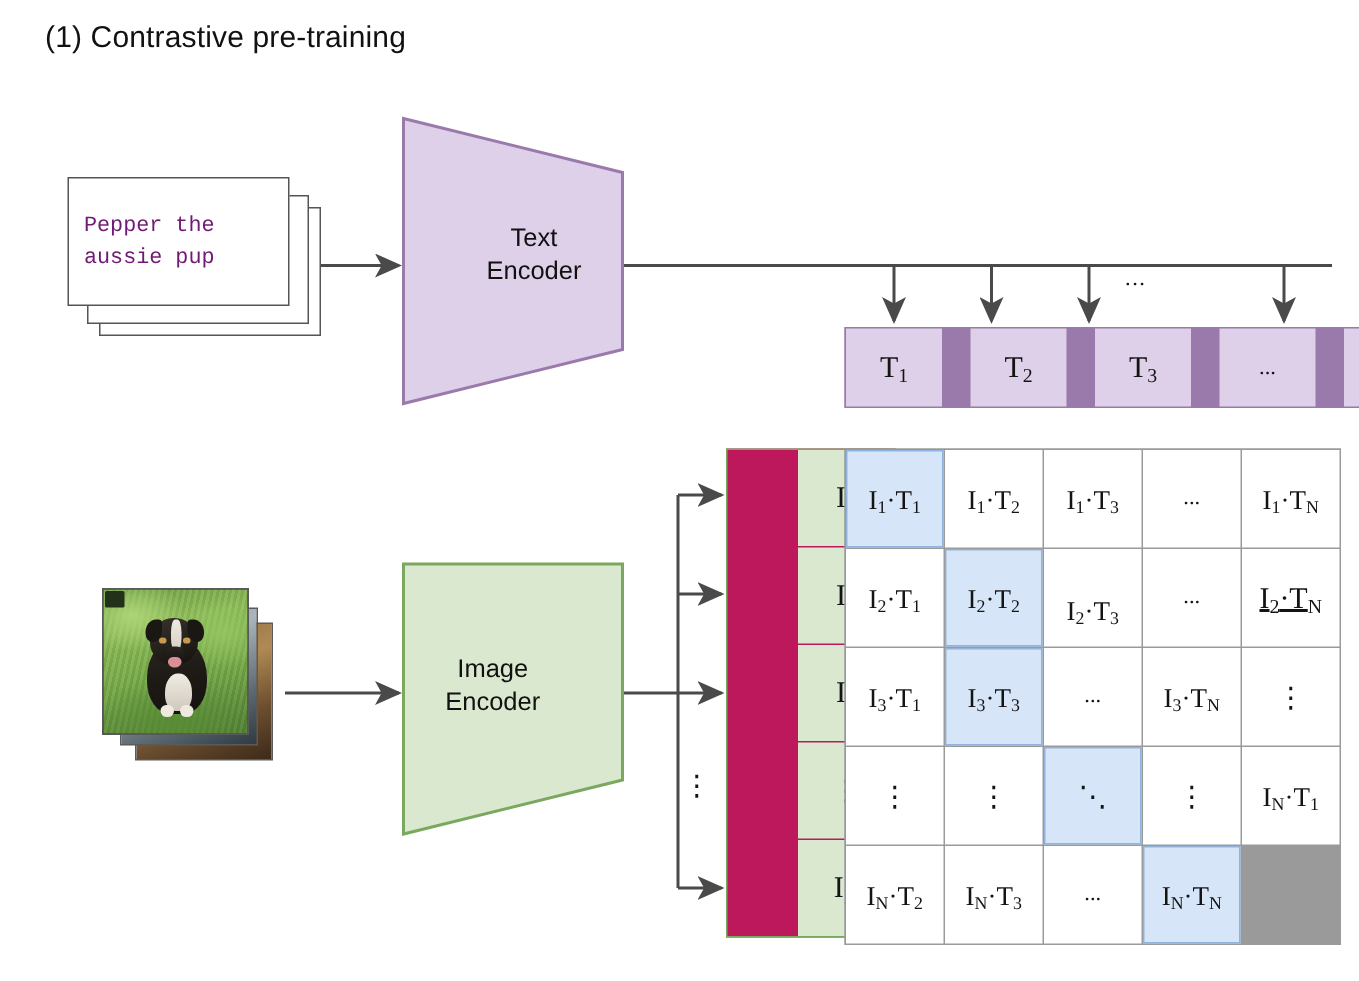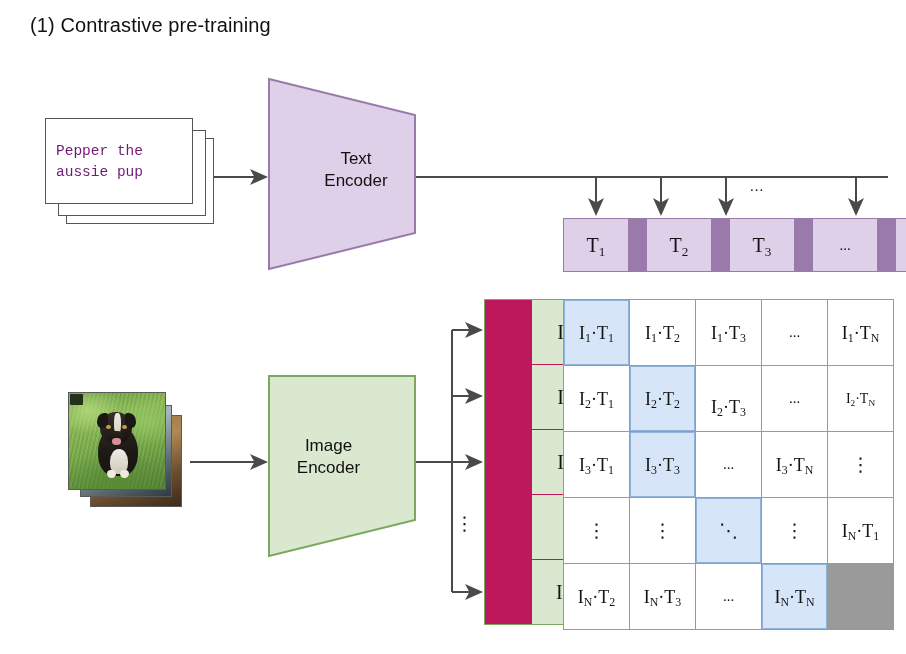--- a/index.html
+++ b/index.html
@@ -385,21 +385,21 @@
       <div class="mcell diag">
         <span class="math" style="font-size: 18px;">I<sub>2</sub>·T<sub>2</sub></span>
       </div>
       <div class="mcell">
         <span class="math" style="font-size: 18px; margin-top: 16px;">I<sub>2</sub>·T<sub>3</sub></span>
       </div>
       <div class="mcell">
         <span class="dots" style="font-size: 15px;">...</span>
       </div>
       <div class="mcell">
-        <span class="math" style="font-size: 14px;">I<sub>2</sub>·T<sub>N</sub></span>
+        <span class="math" style="font-size: 20px; text-decoration: underline;">I<sub>2</sub>·T<sub>N</sub></span>
       </div>
       <div class="mcell">
         <span class="math" style="font-size: 18px;">I<sub>3</sub>·T<sub>1</sub></span>
       </div>
       <div class="mcell diag">
         <span class="math" style="font-size: 18px;">I<sub>3</sub>·T<sub>3</sub></span>
       </div>
       <div class="mcell">
         <span class="dots" style="font-size: 15px;">...</span>
       </div>

